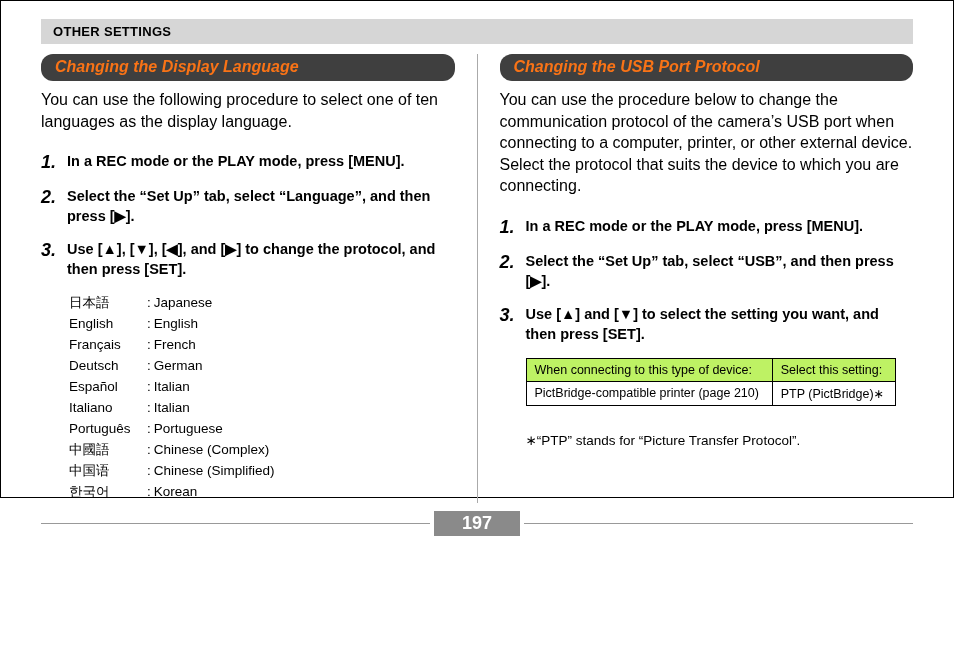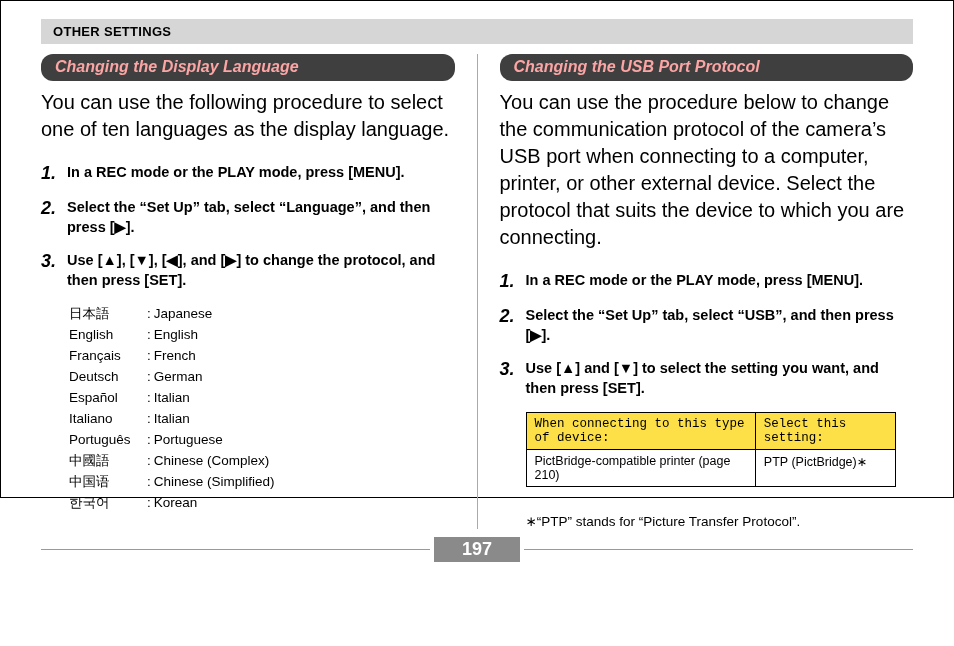--- a/index.html
+++ b/index.html
@@ -41,32 +41,32 @@
   }
   .col.left {
     border-right: 1px solid #aaa;
     padding-right: 22px;
   }
   .col.right {
     padding-left: 2px;
   }
   .section-title {
     background: #3f3f3f;
-    color: #fca5a5;
+    color: #f97316;
     font-weight: bold;
     font-style: italic;
     font-size: 16px;
     padding: 4px 14px 5px 14px;
     border-radius: 12px;
     margin-bottom: 8px;
     display: inline-block;
     width: 100%;
   }
   .intro {
-    font-size: 20px;
+    font-size: 16px;
     line-height: 1.35;
     margin-bottom: 20px;
   }
   .step {
     display: flex;
     align-items: flex-start;
     margin-bottom: 14px;
   }
   .step-num {
     font-weight: bold;
@@ -96,22 +96,21 @@
     width: 370px;
   }
   .usb-table th, .usb-table td {
     border: 1px solid #000;
     padding: 4px 8px;
     text-align: left;
     vertical-align: top;
     font-weight: normal;
   }
   .usb-table th {
-    background: #fde047;
-    font-family: Liberation Mono, monospace;
+    background: #bef264;
   }
   .footnote {
     margin-left: 26px;
     margin-top: 26px;
     font-size: 13.5px;
   }
   .footer {
     display: flex;
     align-items: center;
     margin-top: 8px;

